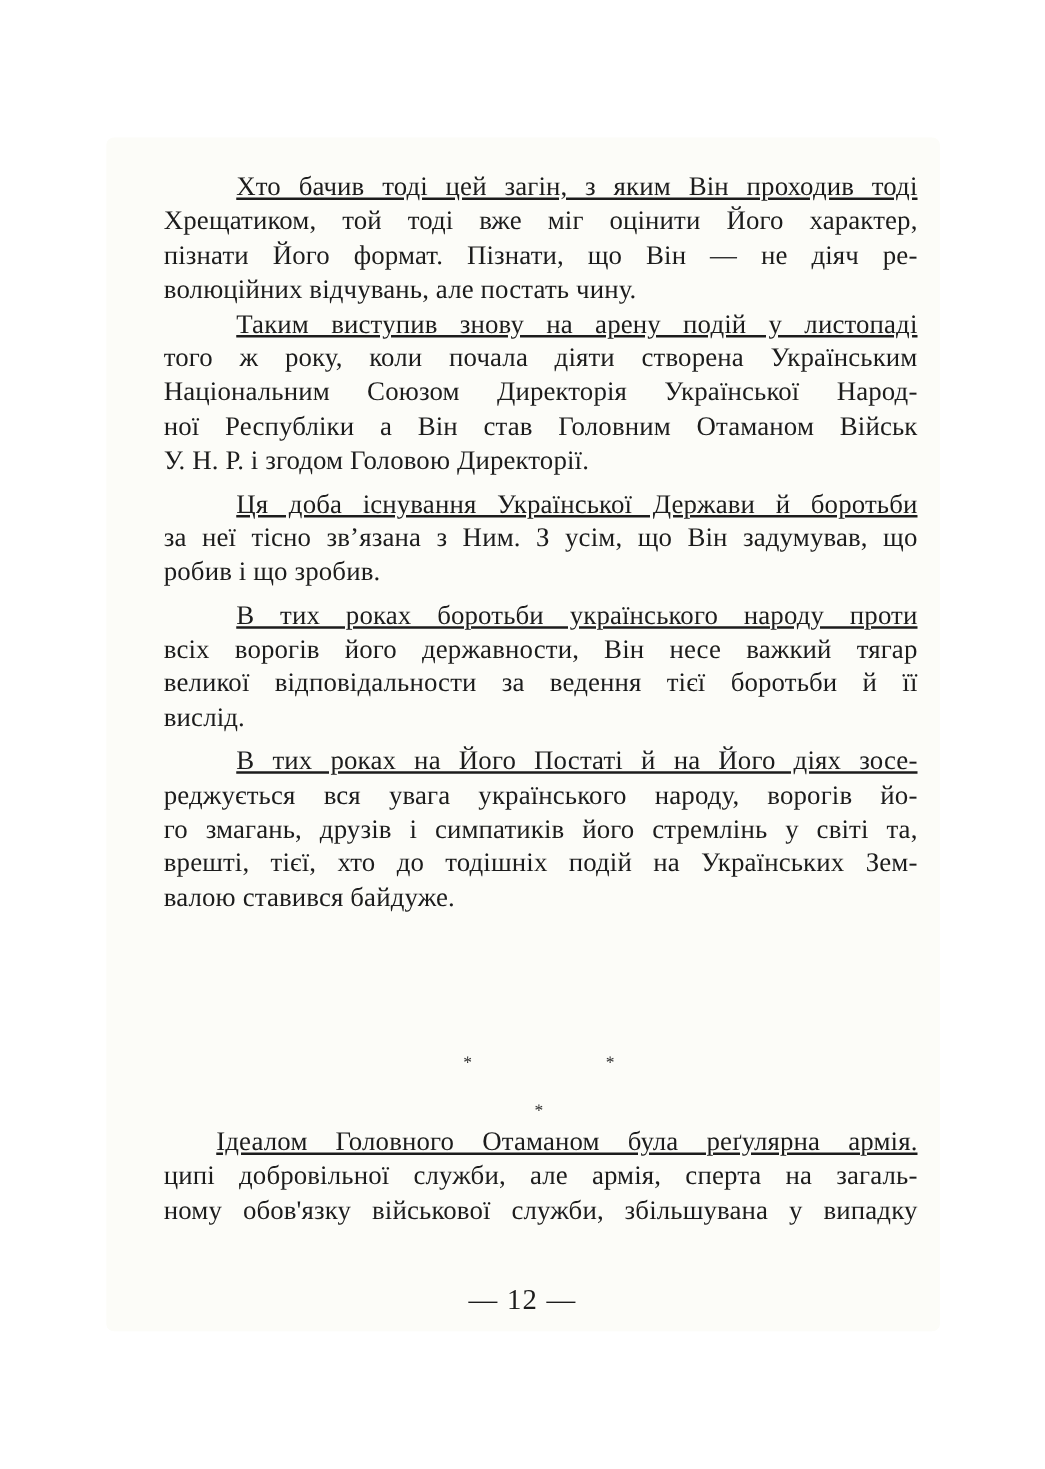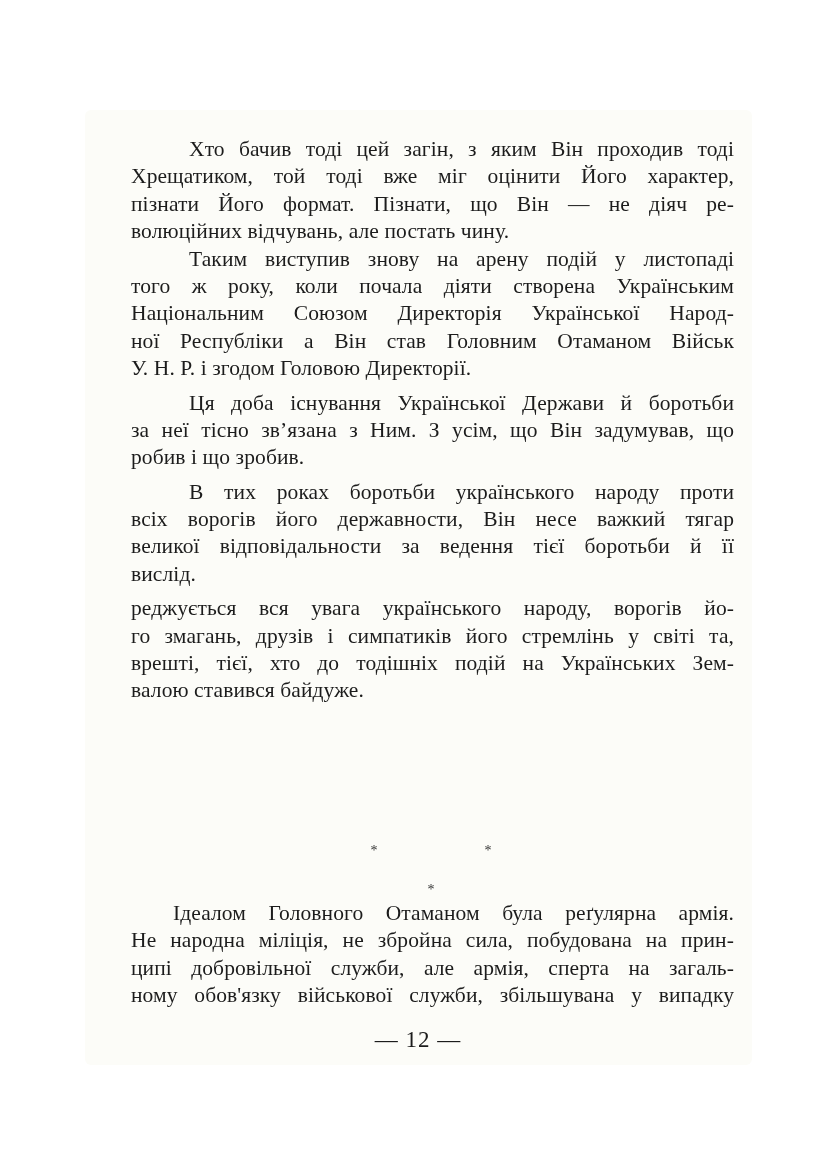--- a/index.html
+++ b/index.html
@@ -38,20 +38,21 @@
     white-space: nowrap;
     text-align: justify;
     text-align-last: justify;
     letter-spacing: 0.1px;
   }
   .line.last {
     text-align-last: left;
   }
   .line.indent {
     padding-left: 58px;
+    text-decoration: underline;
   }
   .para-gap {
     display: block;
     height: 7px;
   }
   .stars-row {
     position: absolute;
     left: 0;
     width: 836px;
     font-size: 14px;
@@ -110,38 +111,38 @@
 
   <div>
     <span class="line indent">В тих роках боротьби українського народу проти</span>
     <span class="line">всіх ворогів його державности, Він несе важкий тягар</span>
     <span class="line">великої відповідальности за ведення тієї боротьби й її</span>
     <span class="line last">вислід.</span>
   </div>
   <span class="para-gap"></span>
 
   <div>
+    <span class="line indent">В тих роках на Його Постаті й на Його діях зосе-</span>
     <span class="line">реджується вся увага українського народу, ворогів йо-</span>
     <span class="line">го змагань, друзів і симпатиків його стремлінь у світі та,</span>
     <span class="line">врешті, тієї, хто до тодішніх подій на Українських Зем-</span>
     <span class="line last">валою ставився байдуже.</span>
   </div>
 
 </div>
 
 <div class="stars-row" style="top:843px;">
   <span class="star" style="left:374px;">*</span>
   <span class="star" style="left:488px;">*</span>
 </div>
 <div class="stars-row" style="top:882px;">
   <span class="star" style="left:431px;">*</span>
 </div>
 
 <div class="text-block-2">
   <div>
     <span class="line indent" style="padding-left:42px;">Ідеалом Головного Отаманом була реґулярна армія.</span>
-    <span class="line">Не народна міліція, не збройна сила, побудована на прин-</span>
     <span class="line">ципі добровільної служби, але армія, сперта на загаль-</span>
     <span class="line">ному обов'язку військової служби, збільшувана у випадку</span>
   </div>
 </div>
 
 <div class="page-number">— 12 —</div>
 
 </body></html>

